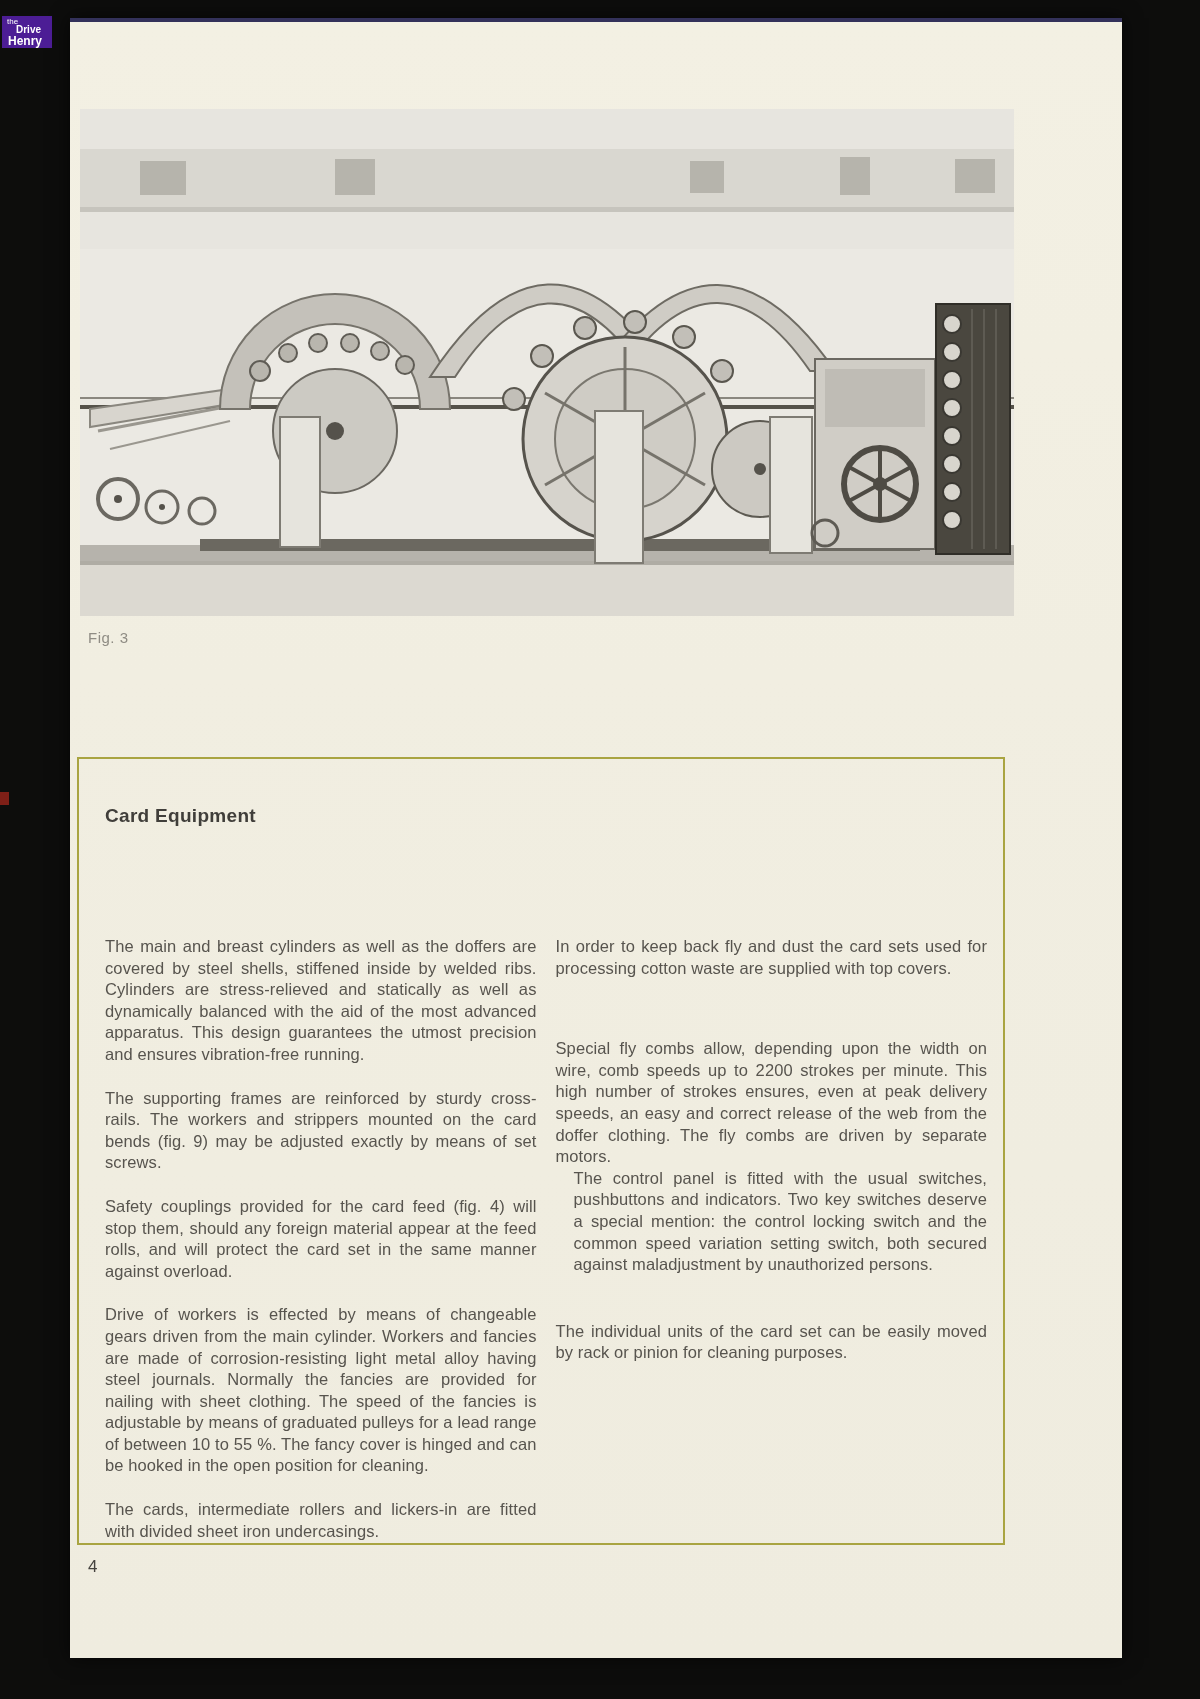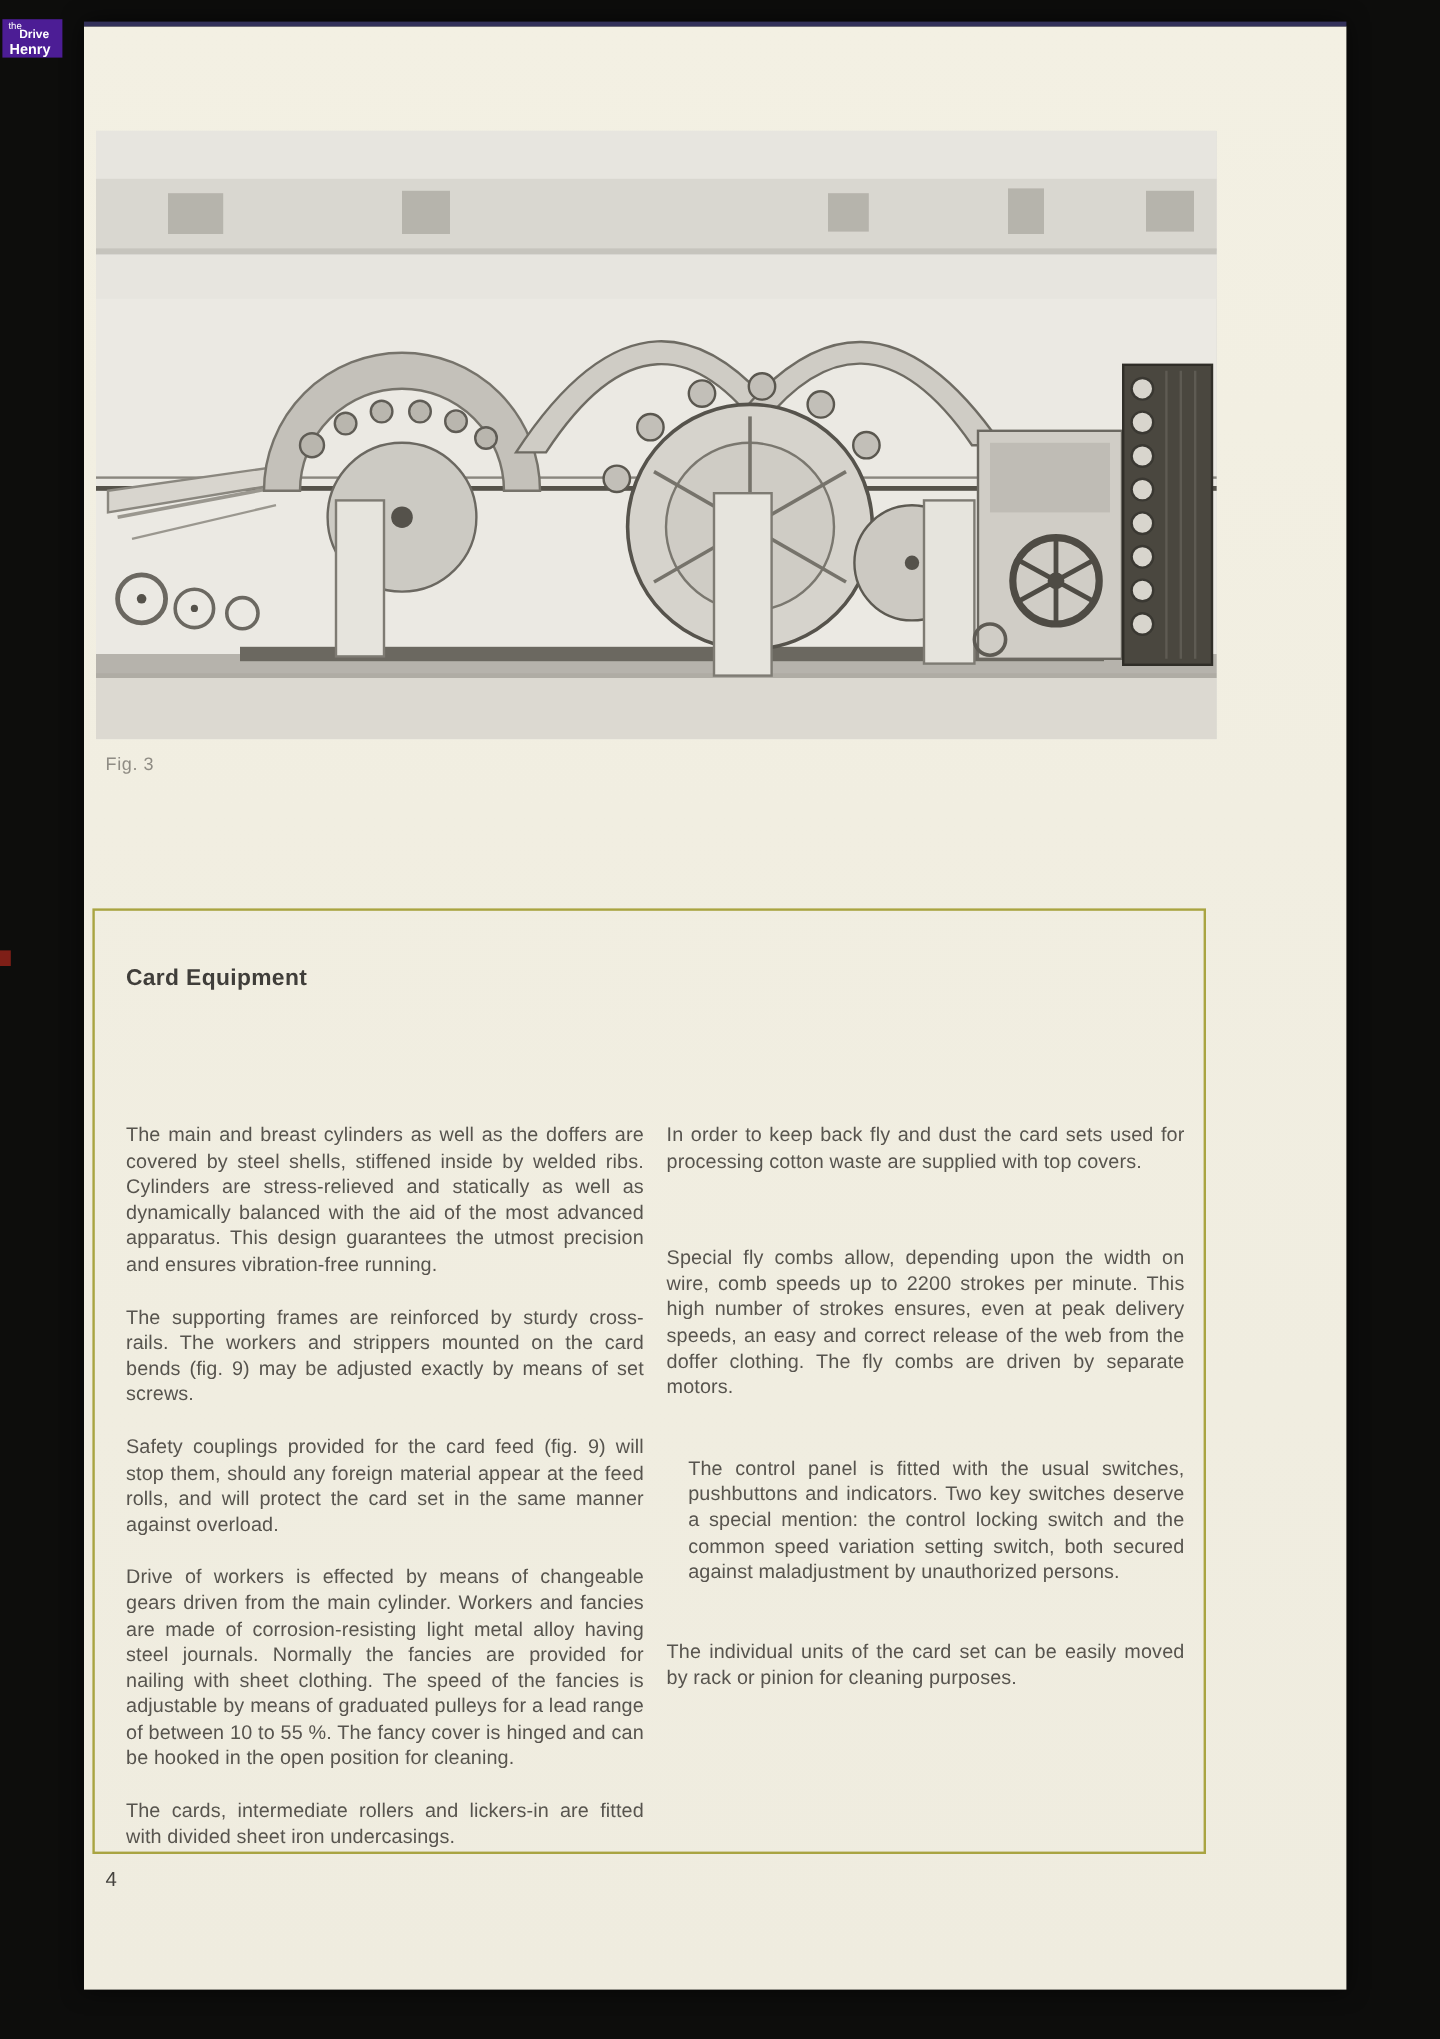--- a/index.html
+++ b/index.html
@@ -50,21 +50,21 @@
     position:absolute; left:26px; top:177px; right:16px;
     display:flex; gap:19px;
   }
   .col { width:434px; }
   .col p {
     font-size:16.5px; line-height:21.6px; color:#57544e;
     text-align:justify; letter-spacing:.1px;
   }
   .col-left p { margin-bottom:22px; }
   .col-right p:nth-of-type(1) { margin-bottom:59px; }
-  .col-right p:nth-of-type(2) { margin-bottom:46px; }
+  .col-right p:nth-of-type(2) { }
   .col-right p:nth-of-type(3) { margin-bottom:45px;margin-left:18px; }
   .col-right p:nth-of-type(4) { margin-bottom:52px; }
   .page-number {
     position:absolute; left:18px; top:1535px;
     font-size:17px; color:#45433f;
   }
 </style>
 </head>
 <body>
 
@@ -171,21 +171,21 @@
   </div>
 
   <div class="fig-caption">Fig. 3</div>
 
   <div class="content-box">
     <div class="content-title">Card Equipment</div>
     <div class="columns">
       <div class="col col-left">
         <p>The main and breast cylinders as well as the doffers are covered by steel shells, stiffened inside by welded ribs. Cylinders are stress-relieved and statically as well as dynamically balanced with the aid of the most advanced apparatus. This design guarantees the utmost precision and ensures vibration-free running.</p>
         <p>The supporting frames are reinforced by sturdy cross-rails. The workers and strippers mounted on the card bends (fig. 9) may be adjusted exactly by means of set screws.</p>
-        <p>Safety couplings provided for the card feed (fig. 9) will stop them, should any foreign material appear at the feed rolls, and will protect the card set in the same manner against overload.</p>
+        <p>Safety couplings provided for the card feed (fig. 4) will stop them, should any foreign material appear at the feed rolls, and will protect the card set in the same manner against overload.</p>
         <p>Drive of workers is effected by means of changeable gears driven from the main cylinder. Workers and fancies are made of corrosion-resisting light metal alloy having steel journals. Normally the fancies are provided for nailing with sheet clothing. The speed of the fancies is adjustable by means of graduated pulleys for a lead range of between 10 to 55 %. The fancy cover is hinged and can be hooked in the open position for cleaning.</p>
         <p>The cards, intermediate rollers and lickers-in are fitted with divided sheet iron undercasings.</p>
       </div>
       <div class="col col-right">
         <p>In order to keep back fly and dust the card sets used for processing cotton waste are supplied with top covers.</p>
         <p>Special fly combs allow, depending upon the width on wire, comb speeds up to 2200 strokes per minute. This high number of strokes ensures, even at peak delivery speeds, an easy and correct release of the web from the doffer clothing. The fly combs are driven by separate motors.</p>
         <p>The control panel is fitted with the usual switches, pushbuttons and indicators. Two key switches deserve a special mention: the control locking switch and the common speed variation setting switch, both secured against maladjustment by unauthorized persons.</p>
         <p>The individual units of the card set can be easily moved by rack or pinion for cleaning purposes.</p>
       </div>
     </div>

